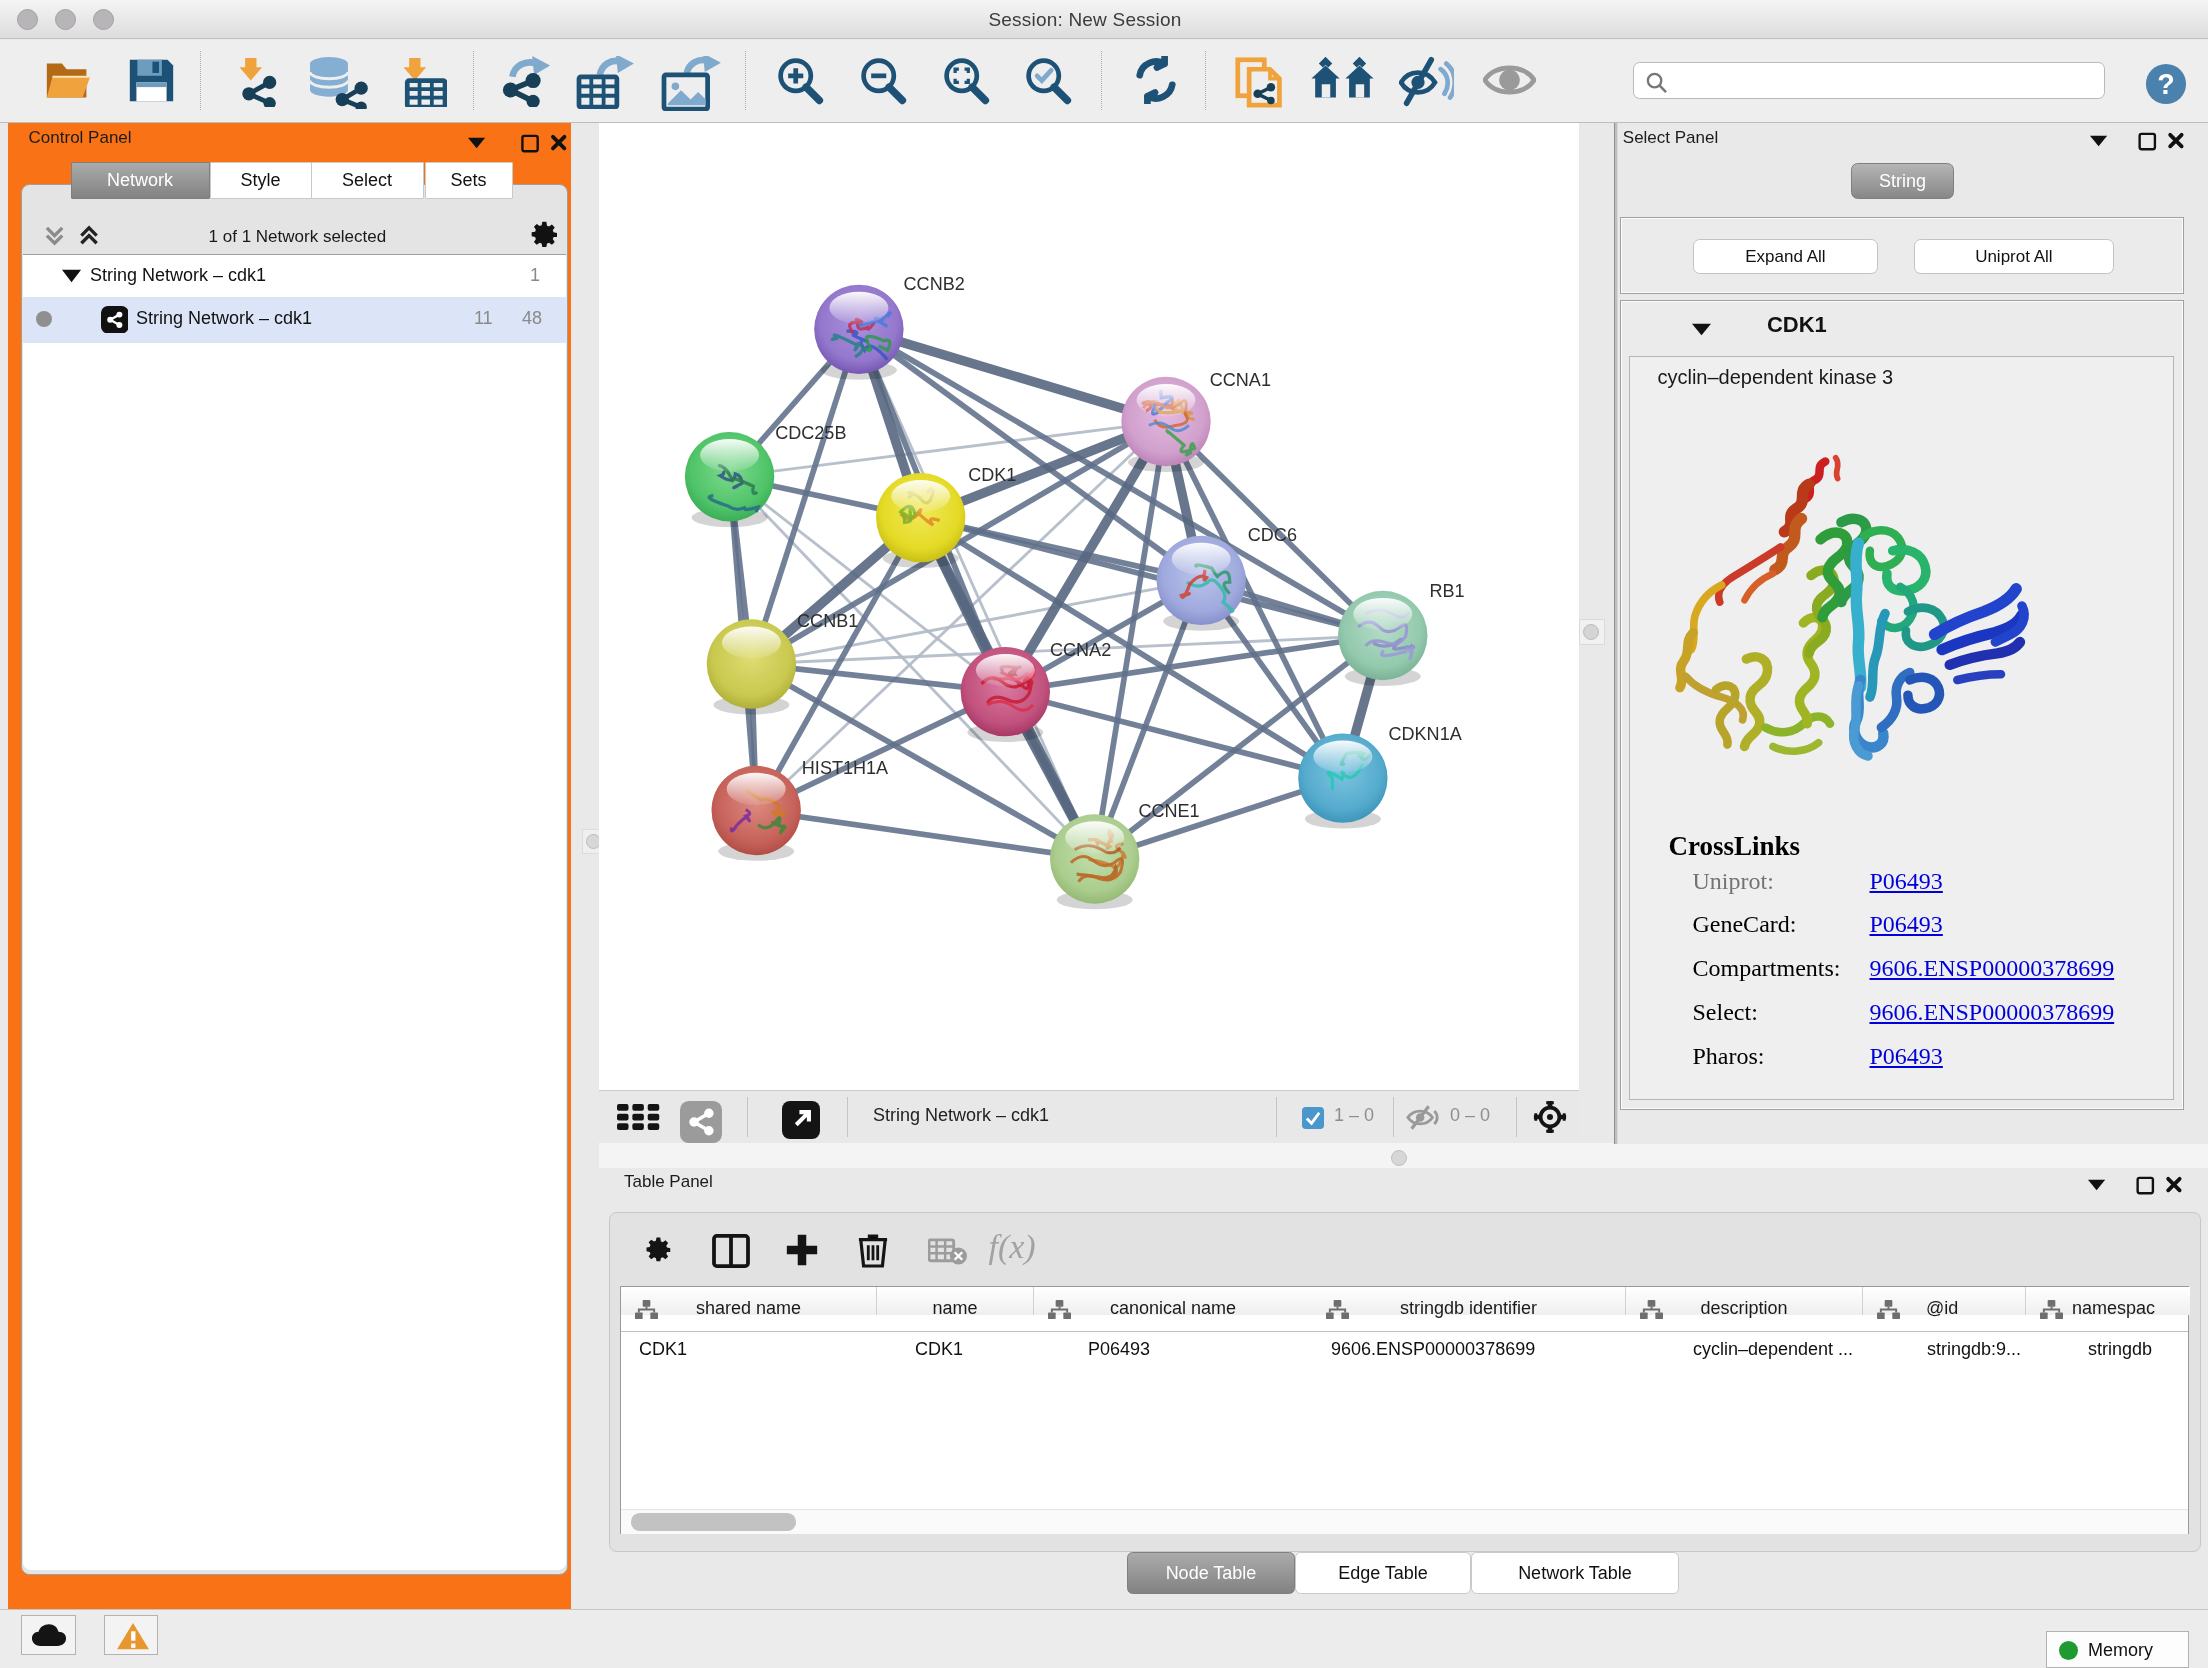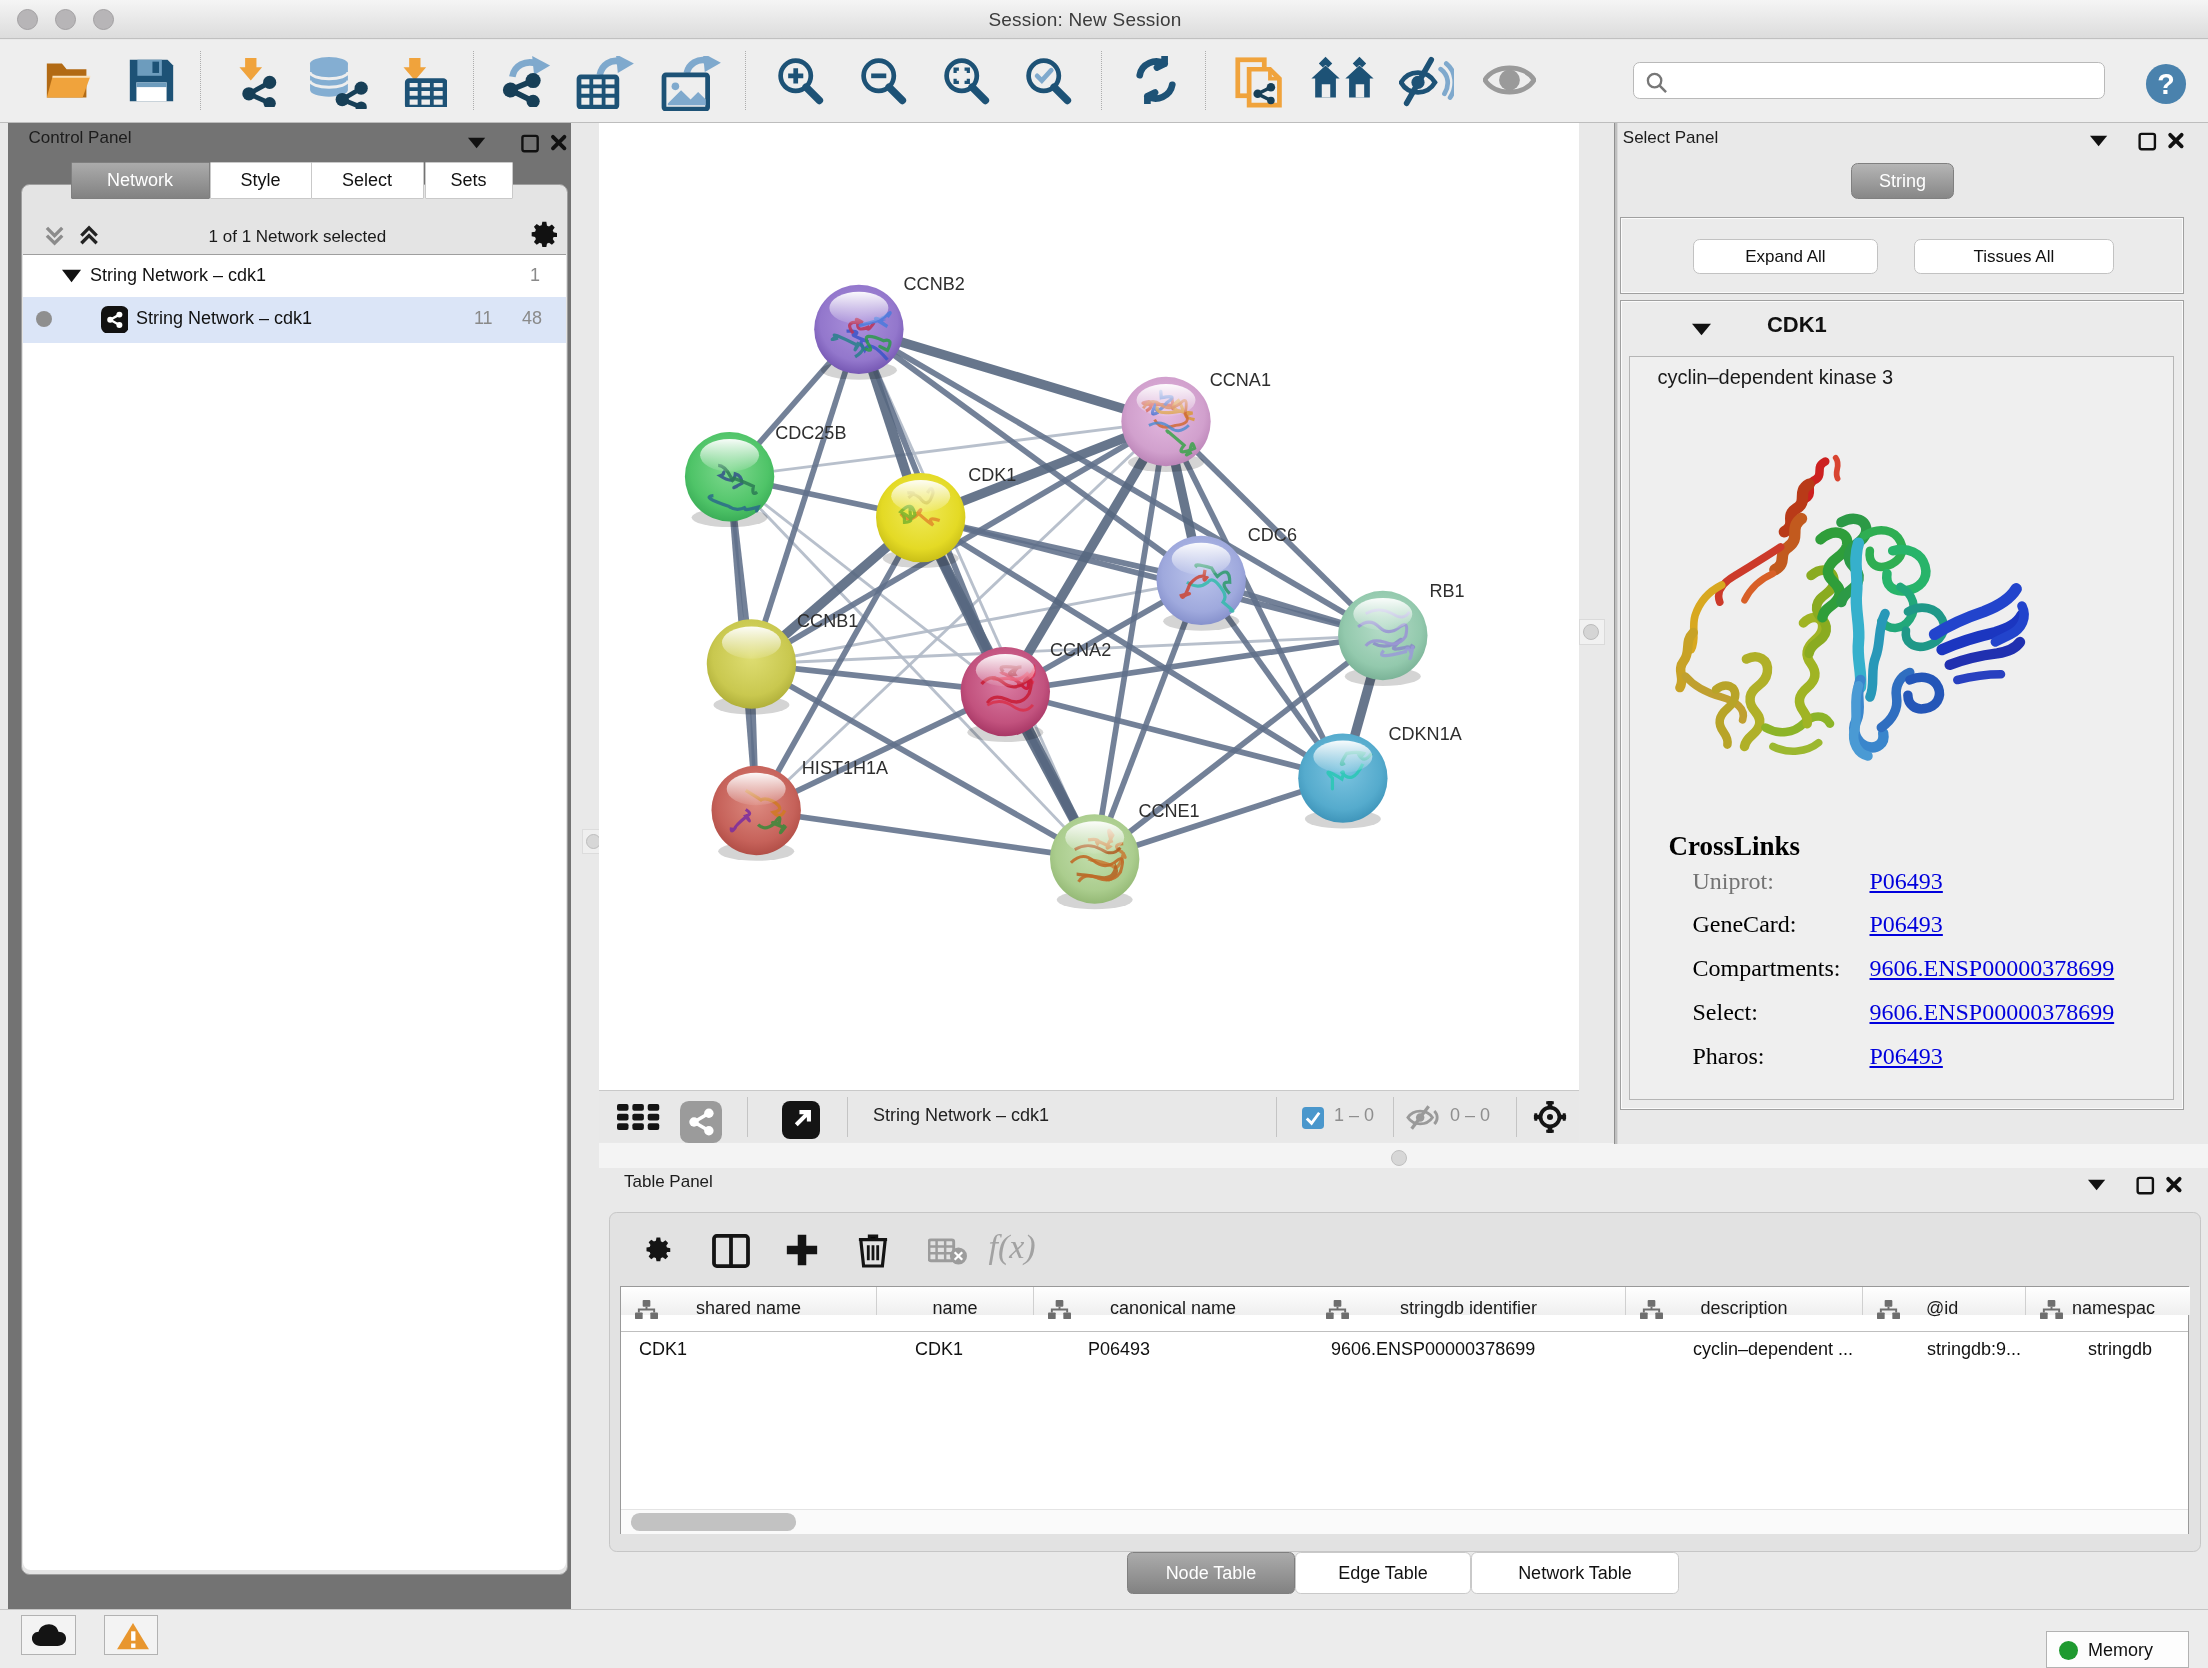--- a/index.html
+++ b/index.html
@@ -12,21 +12,21 @@
   background:#b7b5b7; border:1px solid #a2a0a2; }
 #title { position:absolute; top:8.6px; left:-19px; width:2208px; text-align:center;
   font-size:19px; font-weight:normal; color:#3c3c3c; letter-spacing:0.2px; }
 #toolbar { position:absolute; left:0; top:40px; width:2208px; height:83px;
   background:#eeeeee; border-bottom:1px solid #bdbdbd; }
 .tbi { position:absolute; top:16px; }
 .tsep { position:absolute; top:11.4px; width:0; height:59px; border-left:1.9px dotted #adadad; }
 #searchbox { position:absolute; left:1633px; top:22px; width:472px; height:37px;
   background:#fff; border:1px solid #b9b9b9; border-radius:6.7px; }
 .ptitle { font-size:17px; color:#1c1c1c; }
-#cpanel { position:absolute; left:7.6px; top:123px; width:563px; height:1487px; background:#737373; }
+#cpanel { position:absolute; left:7.6px; top:123px; width:563px; height:1487px; background:#f97316; }
 #cp-box { position:absolute; left:13.3px; top:61px; width:547px; height:1391px;
   border:1px solid #9e9e9e; border-radius:8.6px; background:#e4e4e4; }
 .tab { position:absolute; top:39px; height:37px; font-size:18px; text-align:center;
   background:#fff; border:1px solid #c9c9c9; border-radius:1px; color:#111; line-height:35px; z-index:5; }
 .tabsel { background:linear-gradient(#ababab,#828282); color:#fff; border:1px solid #7f7f7f; }
 #cp-white { position:absolute; left:1px; top:69px; width:543px; height:1316px;
   background:#fff; border-top:1px solid #9e9e9e; border-radius:0 0 7.6px 7.6px; }
 .row2 { position:absolute; left:0; top:42px; width:100%; height:46px; background:#dbe5f7; }
 #netview { position:absolute; left:599px; top:123px; width:980px; height:967px; background:#fff; }
 #nettools { position:absolute; left:599px; top:1090px; width:980px; height:52px;
@@ -485,21 +485,21 @@
 <div id="rpanel">
 <div class="ptitle" style="position:absolute;left:4.8px;top:4.8px;">Select Panel</div>
 <svg class="abs" style="left:472px;top:8.6px;" width="105" height="21" viewBox="0 0 110 22">
   <path d="M0 4 L18 4 L9 15 Z" fill="#111"></path>
   <rect x="52" y="2" width="16" height="16" rx="2" fill="none" stroke="#111" stroke-width="2.5"></rect>
   <path d="M84 3 L96 15 M96 3 L84 15" stroke="#111" stroke-width="4" stroke-linecap="round"></path>
 </svg>
 <div style="position:absolute;left:233px;top:40px;width:103px;height:36px;border-radius:6.7px;background:linear-gradient(#b5b5b5,#878787);border:1px solid #808080;color:#fff;font-size:18px;text-align:center;line-height:34px;">String</div>
 <div class="rbox" style="left:1.9px;top:94px;width:564px;height:77px;background:#ebebeb;box-shadow:inset 0 0 0 1px #fbfbfb;">
   <div class="btn" style="left:72px;top:21px;width:185px;height:35px;line-height:33px;">Expand All</div>
-  <div class="btn" style="left:293px;top:21px;width:200px;height:35px;line-height:33px;">Tissues All</div>
+  <div class="btn" style="left:293px;top:21px;width:200px;height:35px;line-height:33px;">Uniprot All</div>
 </div>
 <div class="rbox" style="left:1.9px;top:177px;width:564px;height:810px;background:#ebebeb;box-shadow:inset 0 0 0 1px #fbfbfb;">
   <svg class="abs" style="left:68px;top:19px;" width="25" height="19" viewBox="0 0 26 20">
     <path d="M3 4 L23 4 L13 16 Z" fill="#111"></path>
   </svg>
   <div style="position:absolute;left:146px;top:10.5px;font-size:22px;font-weight:bold;color:#111;">CDK1</div>
   <div style="position:absolute;left:8.6px;top:55px;width:545px;height:744px;border:1px solid #b5b5b5;background:#efefef;">
     <div style="position:absolute;left:27px;top:8.6px;font-size:20px;color:#1a1a1a;">cyclin–dependent kinase 3</div>
     <svg style="position:absolute;left:28.5px;top:95px;" width="399" height="323" viewBox="0 0 420 340">
       <g fill="none" stroke-linecap="round">

